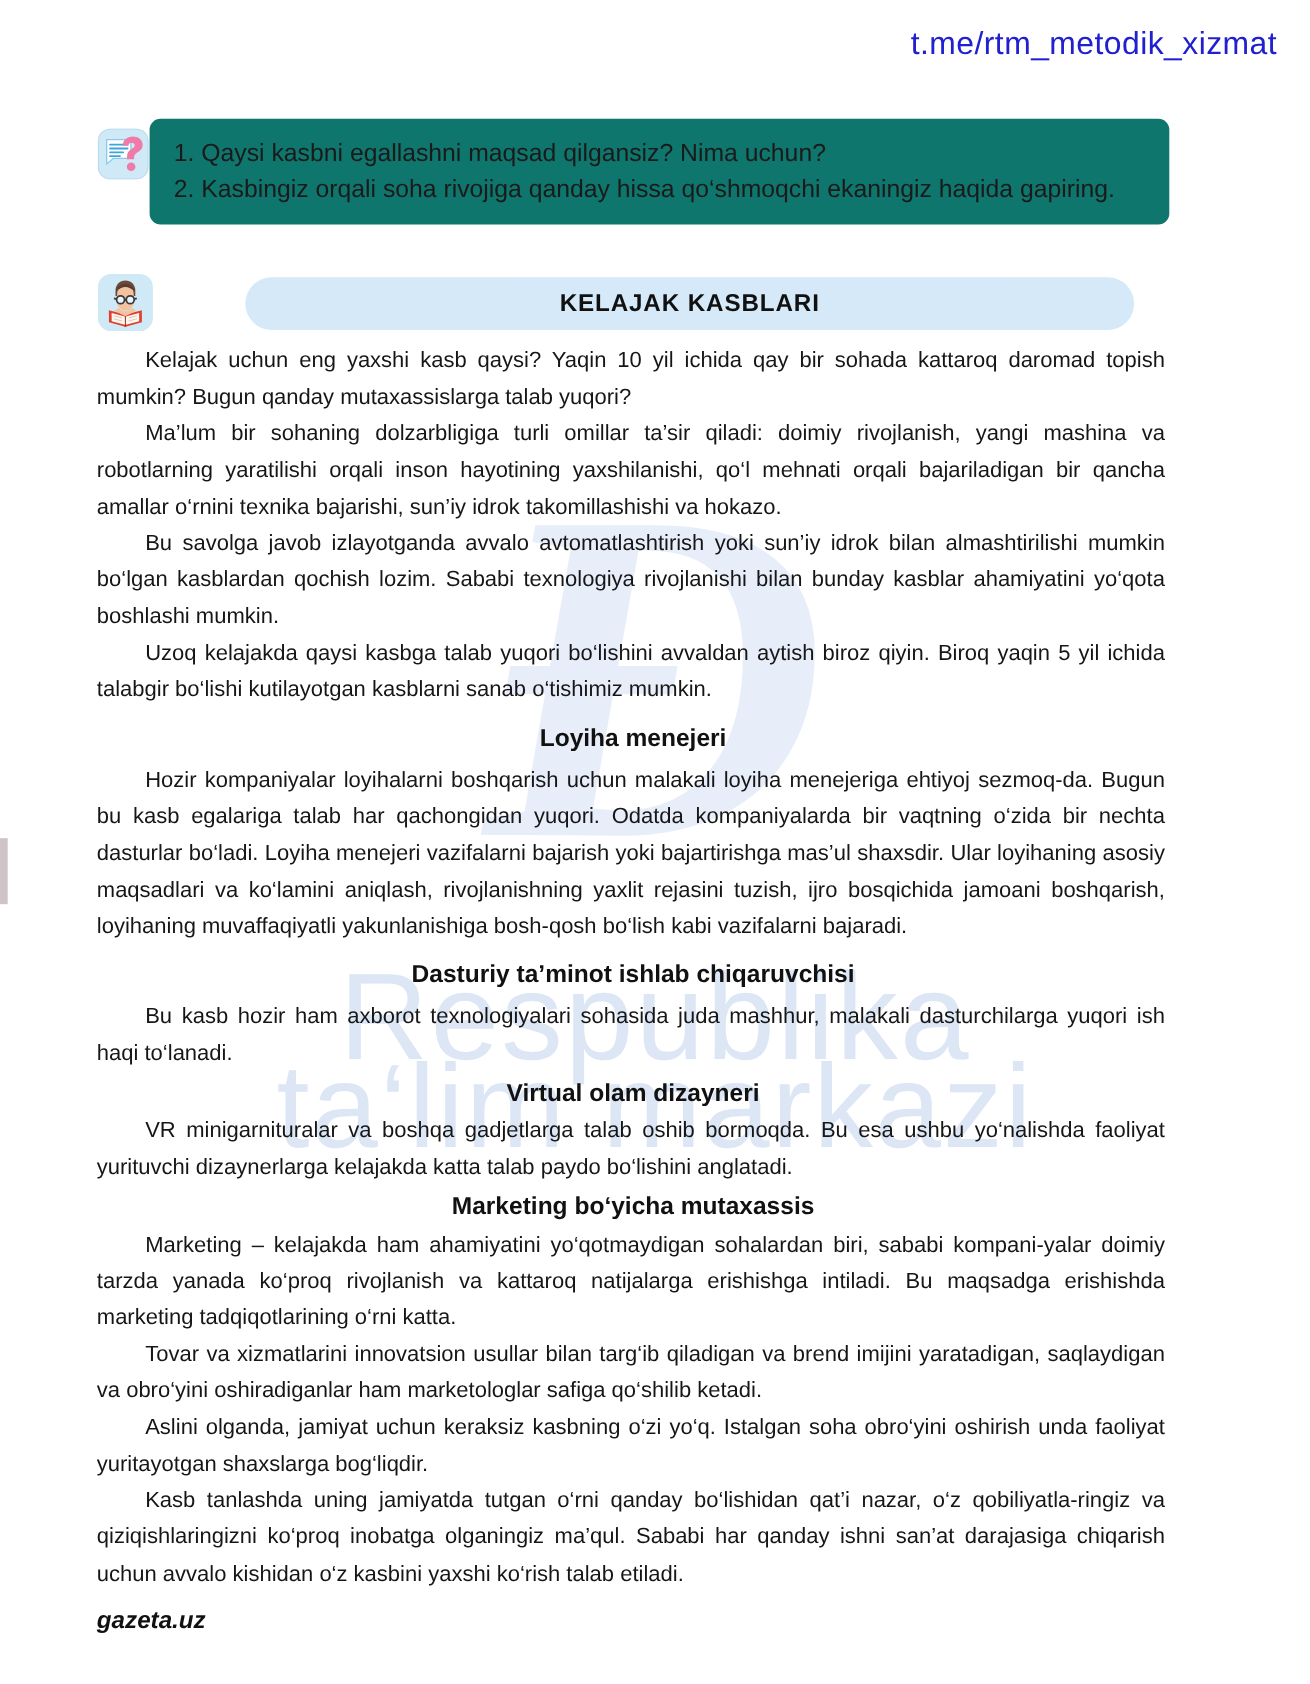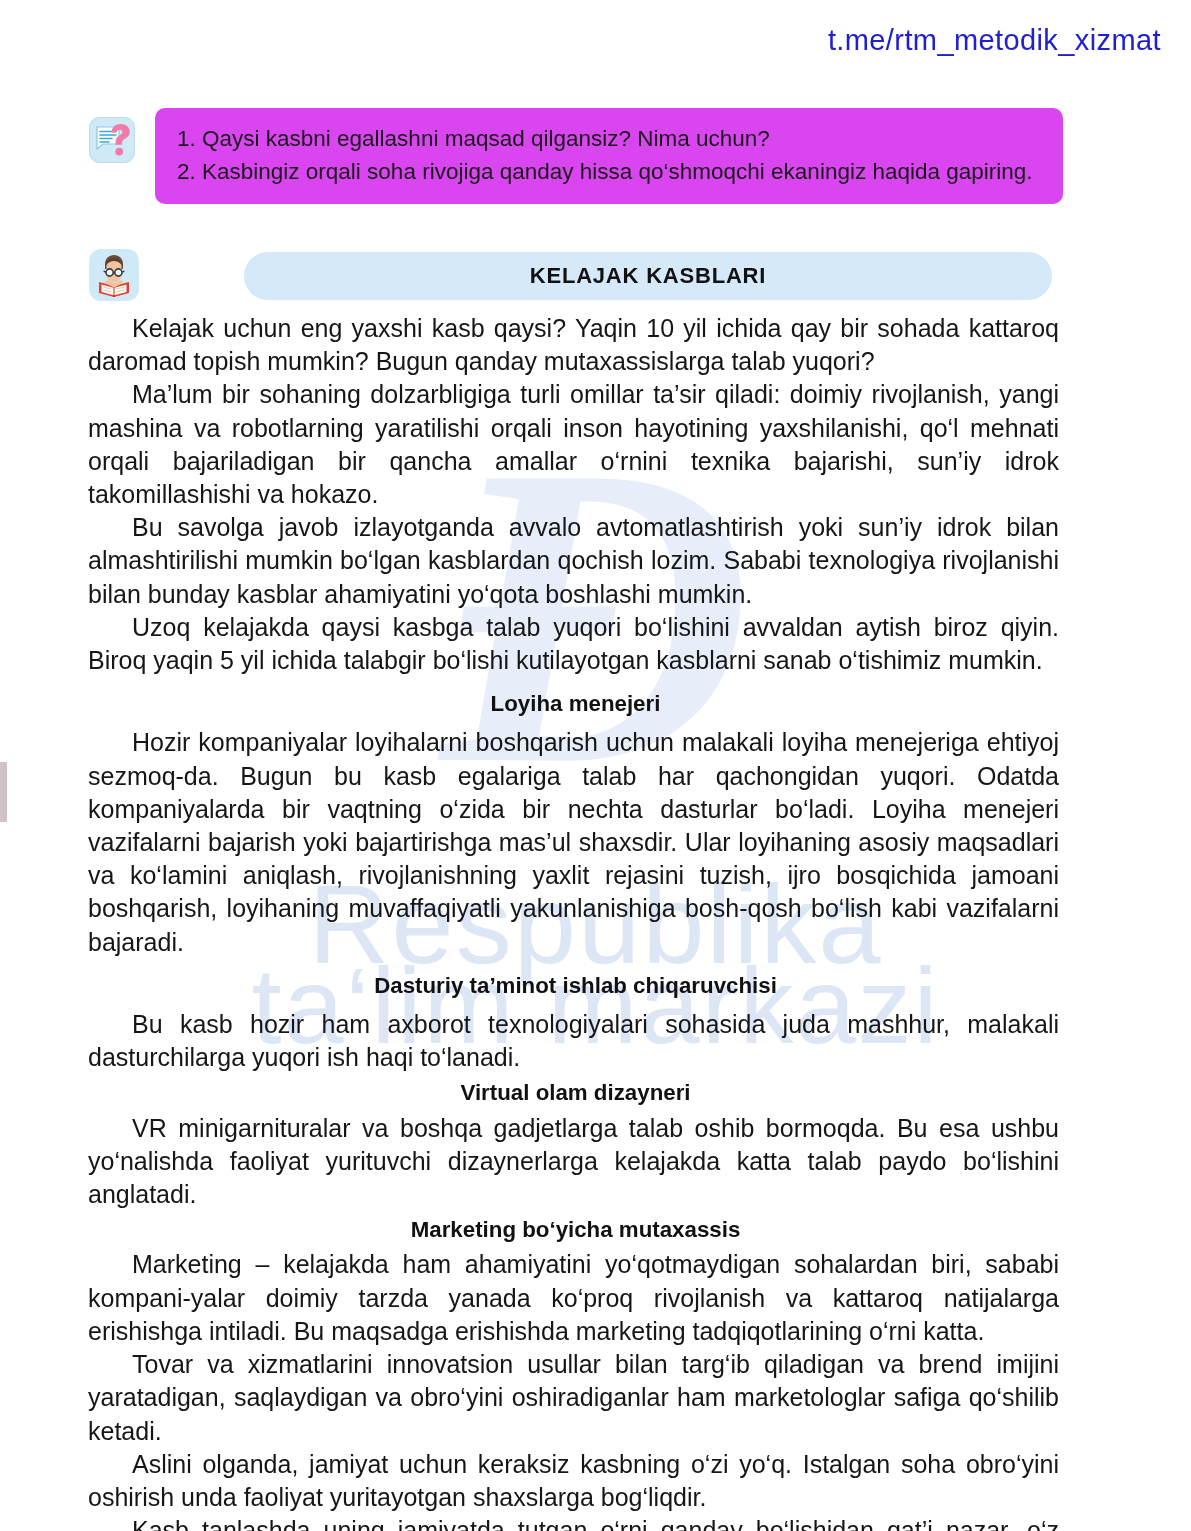--- a/index.html
+++ b/index.html
@@ -83,22 +83,22 @@
     left: 88px; top: 108px;
     width: 975px;
   }
   #question-icon {
     position: absolute;
     left: 0; top: 8px;
     width: 48px; height: 48px;
     z-index: 4;
   }
   #question-box {
-    margin-left: 67px;
-    background: #d946ef;
+    margin-left: 48px;
+    background: #0f766e;
     border-radius: 10px;
     padding: 14px 36px 16px 22px;
   }
   .question-line {
     font-size: 22.5px;
     line-height: 33px;
     color: #1a1a1a;
     white-space: nowrap;
   }
 
@@ -109,21 +109,21 @@
     width: 975px;
     height: 56px;
   }
   #reader-icon {
     position: absolute;
     left: 0; top: 0;
     width: 52px; height: 54px;
   }
   #title-banner {
     position: absolute;
-    left: 156px; top: 4px;
+    left: 135px; top: 4px;
     width: 808px;
     height: 48px;
     background: #d5e9f8;
     border-radius: 24px;
     display: flex;
     align-items: center;
     justify-content: center;
   }
   #title-text {
     font-size: 22px;
@@ -132,21 +132,21 @@
     color: #111;
   }
 
   
   #body-text {
     position: absolute;
     left: 88px; top: 312px;
     width: 975px;
   }
   .para {
-    font-size: 25px;
+    font-size: 20px;
     line-height: 33.2px;
     text-align: justify;
     text-indent: 44px;
     margin: 0 4px 0 0;
     color: #161616;
     hyphens: none;
   }
   .sub-head {
     font-size: 22.3px;
     font-weight: bold;

